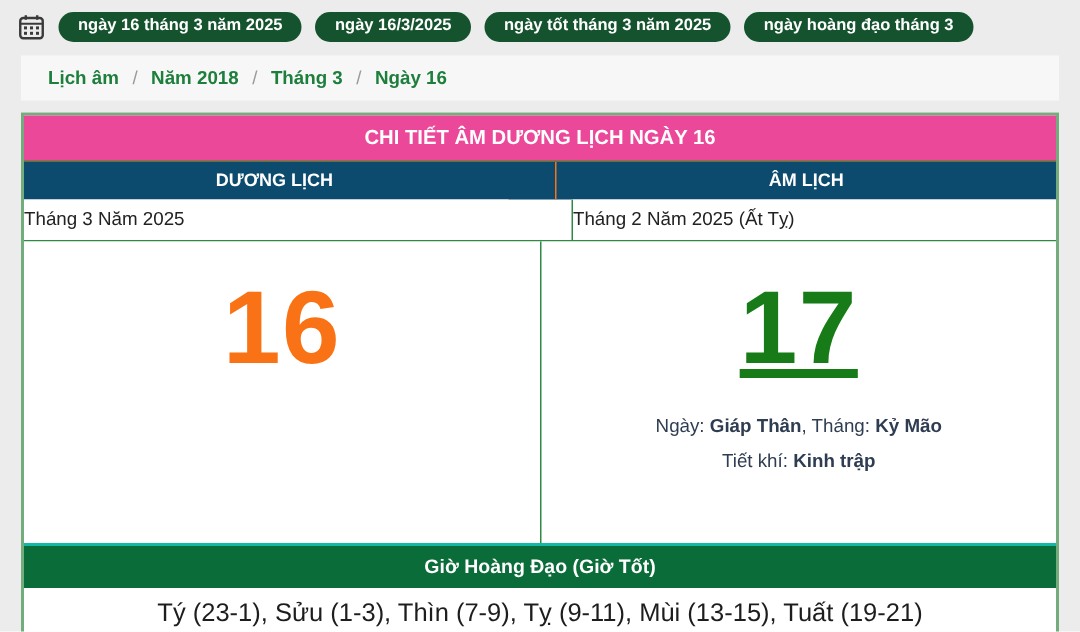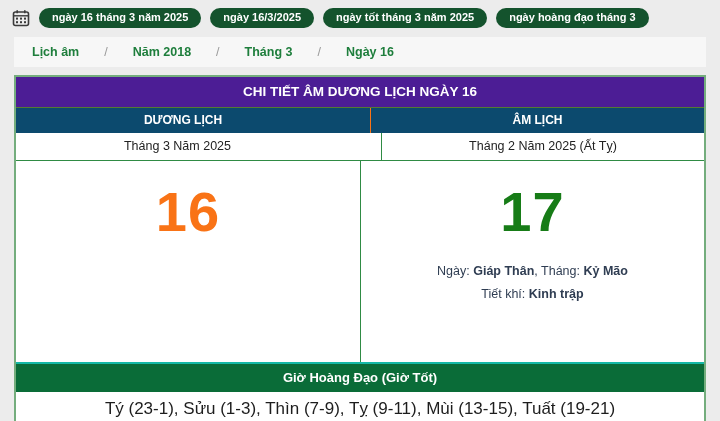--- a/index.html
+++ b/index.html
@@ -15,59 +15,59 @@
   .cal-icon { width:18px; height:18px; flex:0 0 auto; cursor:pointer; }
   .tag-pill {
     background:#14532d; color:#fff; font-size:11px; font-weight:bold;
     padding:4px 13px 5px; border-radius:11px; line-height:1; white-space:nowrap;
     cursor:pointer; border:none;
   }
 
   
   .breadcrumb {
     margin:8px 14px 0; width:692px; height:30px; background:#f7f7f7;
-    display:flex; align-items:center; gap:25px; padding-left:18px;
+    display:flex; align-items:center; gap:9px; padding-left:18px;
     font-size:12.5px; font-weight:bold;
   }
   .crumb { color:#1e7e3c; text-decoration:none; cursor:pointer; }
   .crumb.current { cursor:default; }
   .crumb-sep { color:#9a9a9a; font-weight:normal; }
 
   
   .detail-table {
     margin:8px 14px 0; width:692px; background:#fff;
     border:2px solid #74ad7d;
   }
   .row-title {
-    background:#4c1d95; color:#fff; text-align:center;
+    background:#ec4899; color:#fff; text-align:center;
     font-size:13.5px; font-weight:bold; padding:7px 12px 8px;
     border-bottom:1px solid #557a33;
   }
   .row-colheads { display:flex; background:#0c4a6e;gap:20px; }
   .row-colheads .col {
     flex:1 1 50%; color:#fff; text-align:center;
     font-size:12px; font-weight:bold; padding:5px 0 6px;
   }
   .row-colheads .col + .col { border-left:1px solid #f97316; }
   .row-subheads { display:flex; border-bottom:1px solid #2f8b44; }
   .row-subheads .col {
-    flex:1 1 50%; text-align:center; font-size:12.5px; color:#222;
+    flex:1 1 50%; font-size:12.5px; color:#222;
     padding:6px 0 7px; background:#fff;
   }
   .row-subheads .col + .col { border-left:1px solid #2f8b44;margin-left:42px; }
 
   .row-days { display:flex; height:201px; }
   .day-cell {
     flex:1 1 50%; display:flex; flex-direction:column; align-items:center;
     padding-top:22px; background:#fff;
   }
   .day-cell + .day-cell { border-left:1px solid #2f8b44; }
-  .day-number { font-size:56px; font-weight:bold; line-height:1.05; letter-spacing:1px; }
+  .day-number { font-size:69px; font-weight:bold; line-height:1.05; letter-spacing:1px; }
   .day-number.solar { color:#f97316; }
-  .day-number.lunar { color:#177c17; }
+  .day-number.lunar { color:#177c17;text-decoration:underline; }
   .lunar-info { margin-top:22px; font-size:12.5px; color:#2f3d52; text-align:center; }
   .lunar-info .line { margin-bottom:9px; }
   .lunar-info b { font-weight:bold; }
 
   .row-hoangdao-title {
     background:#0a6c38; color:#fff; text-align:center;
     font-size:13px; font-weight:bold; padding:6px 0 7px;
     border-top:2px solid #14b8a6;
   }
   .row-hours {

